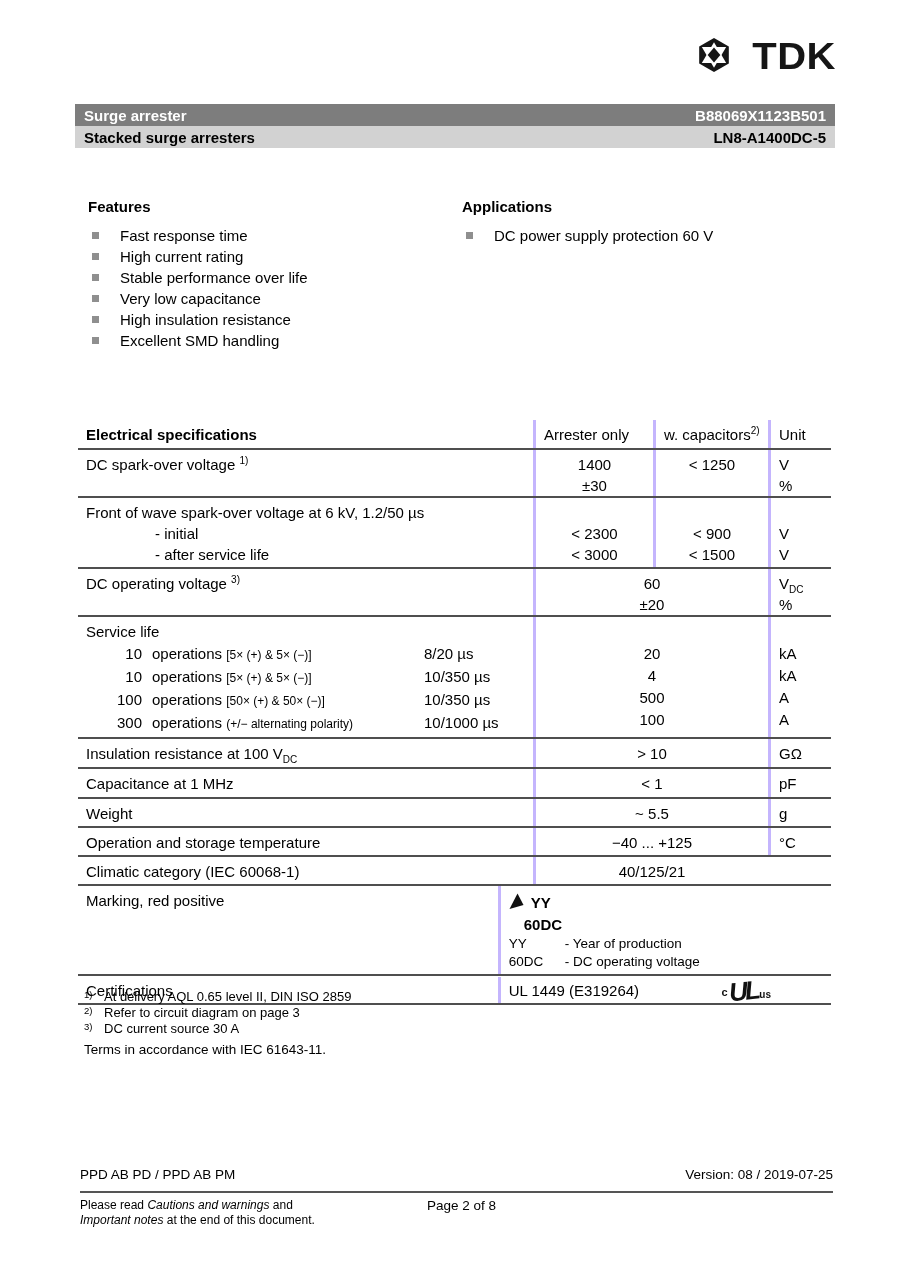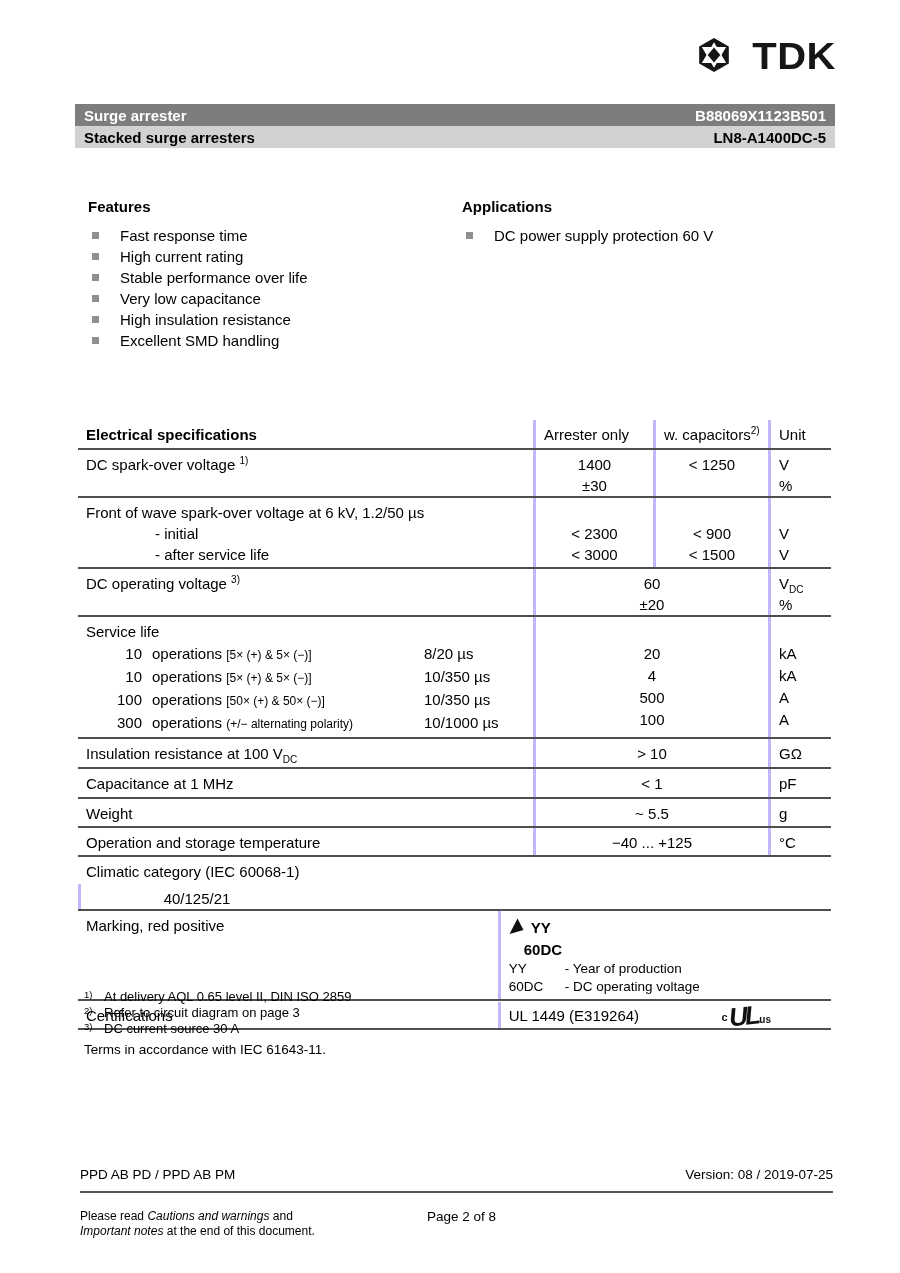--- a/index.html
+++ b/index.html
@@ -47,21 +47,21 @@
   .h-row .c-u { padding-top:0; align-self:stretch; display:flex; align-items:center; }
 
   .r-spark { min-height:48px; }
   .r-fow   { min-height:66px; }
   .pad1line { padding-top:25px; }
   .indent { padding-left:69px; }
   .r-dcop  { min-height:46px; }
   .r-service { min-height:112px; }
   .r-thin { min-height:30px; }
   .r-thin29 { min-height:29px; }
-  .r-clim { min-height:28px;flex-direction:column; }
+  .r-clim { min-height:28px; }
   .r-marking { min-height:90px; }
   .r-cert { min-height:29px; align-items:center; }
 
   sup.fnref { font-size:10px; vertical-align:super; line-height:0; }
   sub.unitsub { font-size:10px; vertical-align:sub; line-height:0; }
 
   
   .sl-title { line-height:22px; }
   .sl-row { display:flex; line-height:22px; align-items:baseline; }
   .sl-num { width:56px; text-align:right; flex:0 0 56px; }
@@ -87,21 +87,21 @@
 
   
   .footnotes { position:absolute; top:989px; left:84px; font-size:13px; }
   .fn { display:flex; line-height:15.8px; }
   .fn-sup { width:20px; font-size:9.5px; position:relative; top:-2px; }
   .terms { margin-top:6px; font-size:13.5px; }
 
   
   .footer { position:absolute; left:80px; width:753px; top:1167px; }
   .f-top { display:flex; justify-content:space-between; font-size:13.5px; padding-bottom:9px; border-bottom:2px solid #555; }
-  .f-bottom { display:flex; margin-top:16px; }
+  .f-bottom { display:flex; margin-top:5px; }
   .f-note { width:347px; font-size:12px; line-height:15px; }
   .f-page { font-size:13.5px; }
 </style>
 </head>
 <body>
 
 <div class="logo">
   <span>
     <svg width="36" height="36" viewBox="0 0 34 34">
       <polygon points="17,1 31,9 31,25 17,33 3,25 3,9" fill="#161616"></polygon>

